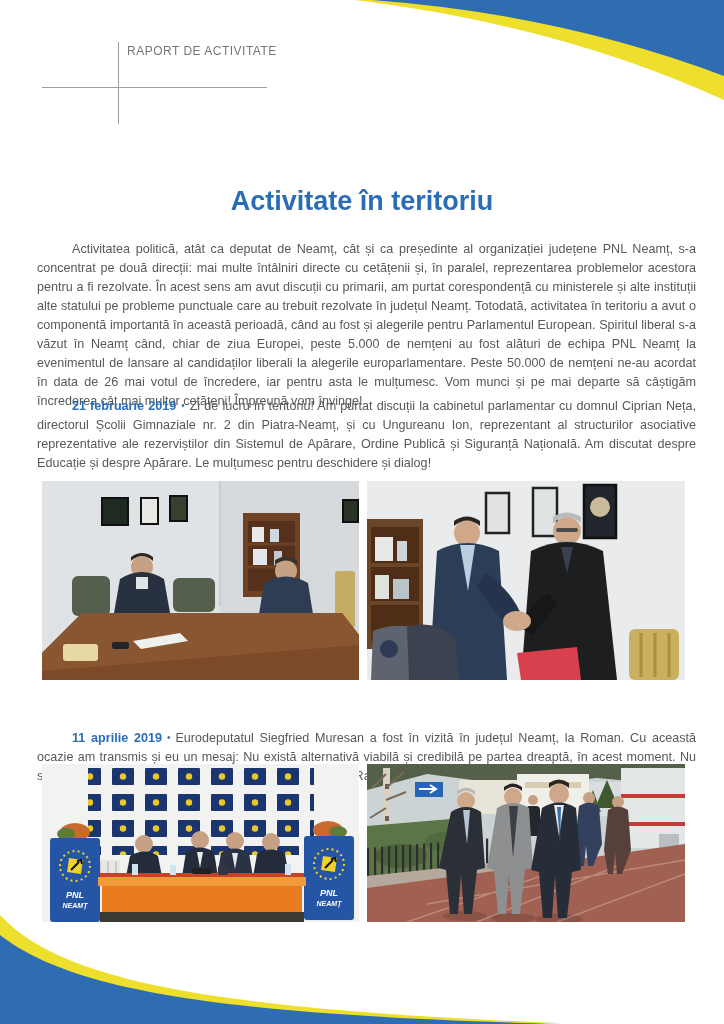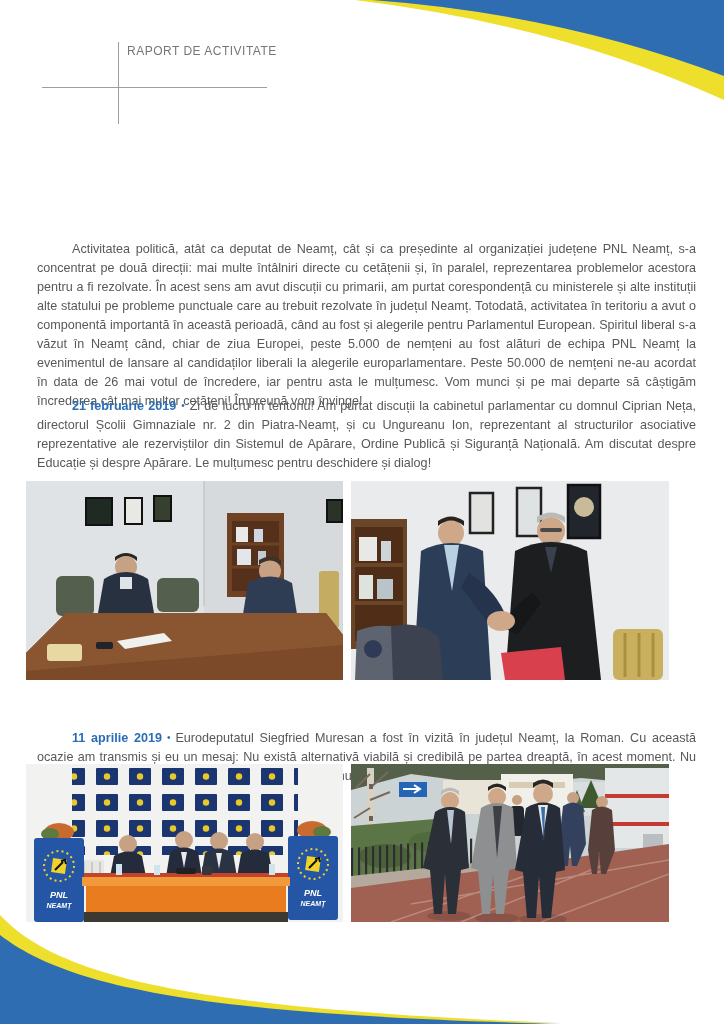--- a/index.html
+++ b/index.html
@@ -26,21 +26,21 @@
   .bodytext{position:absolute;left:33px;width:659px;margin:4px;
             font-size:12.6px;line-height:19px;color:var(--body-text,#57585A);
             text-align:justify;text-indent:35px;}
   #intro{top:236px;}
   #entry1{top:392px;}
   #entry2{top:724px;}
   .date{font-weight:bold;color:var(--accent-blue,#2A6DB5);}
   .bullet{color:var(--accent-blue,#2A6DB5);font-size:10px;padding:0 5px;vertical-align:1px;}
 
   
-  .photo-row{position:absolute;left:26px;display:flex;gap:8px;}
+  .photo-row{position:absolute;left:42px;display:flex;gap:8px;}
   #row1{top:481px;}
   #row2{top:764px;}
   svg.photo{display:block;}
   .podium-label{font:italic bold 9px "Liberation Sans",sans-serif;fill:#fff;}
   .podium-label2{font:italic bold 7px "Liberation Sans",sans-serif;fill:#fff;}
 </style>
 </head>
 <body>
 
 <div class="page">
@@ -49,20 +49,21 @@
     <path class="fill-yellow" d="M355,0 Q560,25 724,100 L724,0 Z"></path>
     <path class="fill-blue" d="M372,0 Q560,14 724,76 L724,0 Z"></path>
   </svg>
 
   <div class="cross-v"></div>
   <div class="cross-h"></div>
   <div class="kicker">
     <div>RAPORT DE ACTIVITATE</div>
   </div>
 
+  <h1 class="title">Activitate în teritoriu</h1>
 
   <p class="bodytext" id="intro">Activitatea politică, atât ca deputat de Neamț, cât și ca președinte al organizației județene PNL Neamț, s-a concentrat pe două direcții: mai multe întâlniri directe cu cetățenii și, în paralel, reprezentarea problemelor acestora pentru a fi rezolvate. În acest sens am avut discuții cu primarii, am purtat corespondență cu ministerele și alte instituții alte statului pe probleme punctuale care au trebuit rezolvate în județul Neamț. Totodată, activitatea în teritoriu a avut o componentă importantă în această perioadă, când au fost și alegerile pentru Parlamentul European. Spiritul liberal s-a văzut în Neamț când, chiar de ziua Europei, peste 5.000 de nemțeni au fost alături de echipa PNL Neamț la evenimentul de lansare al candidaților liberali la alegerile europarlamentare. Peste 50.000 de nemțeni ne-au acordat în data de 26 mai votul de încredere, iar pentru asta le mulțumesc. Vom munci și pe mai departe să câștigăm încrederea cât mai multor cetățeni! Împreună vom învinge!</p>
 
   <p class="bodytext" id="entry1">
     <span class="date">21 februarie 2019</span><span class="bullet">•</span><span>Zi de lucru în teritoriu! Am purtat discuții la cabinetul parlamentar cu domnul Ciprian Neța, directorul Școlii Gimnaziale nr. 2 din Piatra-Neamț, și cu Ungureanu Ion, reprezentant al structurilor asociative reprezentative ale rezerviștilor din Sistemul de Apărare, Ordine Publică și Siguranță Națională. Am discutat despre Educație și despre Apărare. Le mulțumesc pentru deschidere și dialog!</span>
   </p>
 
   <div class="photo-row" id="row1">
 
     <svg class="photo" width="317" height="199" viewBox="0 0 317 199">

